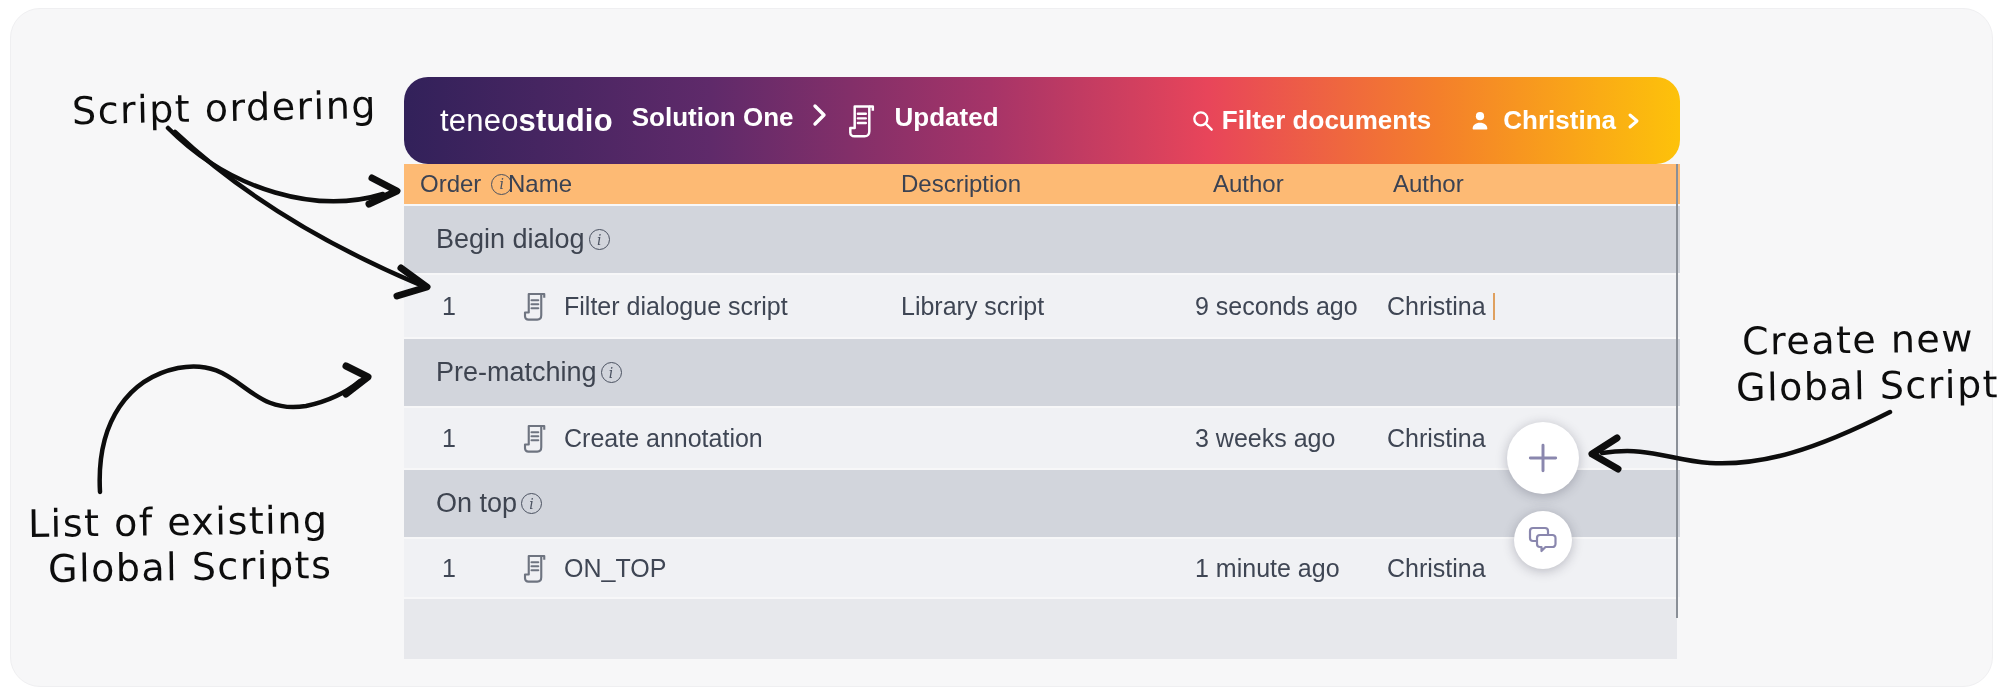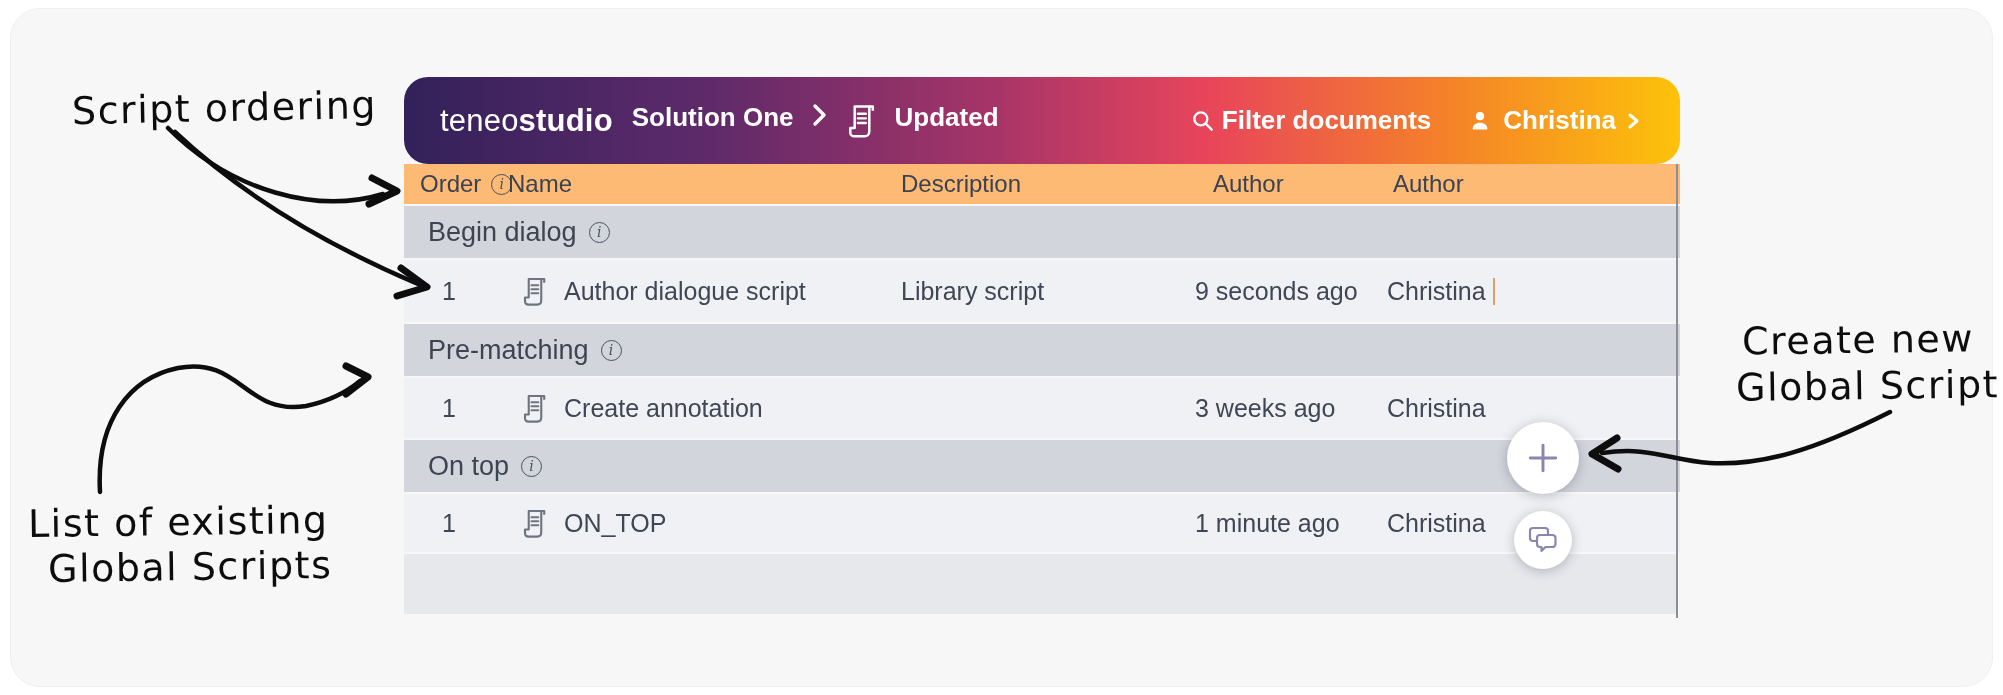--- a/index.html
+++ b/index.html
@@ -27,22 +27,22 @@
   .tbl { position:relative; width:1276px; }
   .blockgap { margin-bottom:2px; }
   .colhead { height:40px; background:#fdba74; color:#3b4252; font-size:24px; }
   .grid { display:grid; grid-template-columns:90px 400px 292px 196px 1fr; align-items:center; height:100%; }
   .hc-order { padding-left:16px; display:flex; align-items:center; gap:10px; }
   .hc-name { padding-left:14px; }
   .hc-desc { padding-left:7px; }
   .hc-upd  { padding-left:27px; }
   .hc-auth { padding-left:11px; }
 
-  .tsection { height:52px; background:#d2d5dc; color:#3e4450; font-size:27px;
-              display:flex; align-items:center; gap:12px; padding-left:24px; }
+  .tsection { height:67px; background:#d2d5dc; color:#3e4450; font-size:27px;
+              display:flex; align-items:center; gap:4px; padding-left:32px; }
 
   .trow { background:#f0f1f4; color:#3f4654; font-size:25px; }
   .trow.r1 { height:62px; } .trow.r2 { height:60px; } .trow.r3 { height:58px; }
   .rc-order { padding-left:38px; }
   .rc-name { display:flex; align-items:center; }
   .rc-name .sicon { margin-left:26px; }
   .rc-name .nm { margin-left:14px; }
   .rc-desc { padding-left:7px; }
   .rc-upd  { padding-left:9px; }
   .rc-auth { padding-left:5px; display:flex; align-items:center; }
@@ -135,21 +135,21 @@
       </div>
       <div class="trow r1 blockgap">
         <div class="grid">
           <div class="rc-order">1</div>
           <div class="rc-name">
             <svg class="sicon" width="30" height="33" viewBox="0 0 24 26">
               <path d="M7 3 H17 V20 C17 22.1 15.7 23.5 13.8 23.5 H6.8 C5 23.5 4 22.3 4 20.8 V17.8 H7 Z" fill="none" stroke="#6e7480" stroke-width="1.7" stroke-linejoin="round"></path>
               <path d="M17 3 h2.4 v3" fill="none" stroke="#6e7480" stroke-width="1.7" stroke-linejoin="round"></path>
               <path d="M9.2 8 H14.6 M9.2 11.2 H14.6 M9.2 14.4 H14.6" stroke="#6e7480" stroke-width="1.7" stroke-linecap="round"></path>
             </svg>
-            <span class="nm">Author dialogue script</span>
+            <span class="nm">Filter dialogue script</span>
           </div>
           <div class="rc-desc">Library script</div>
           <div class="rc-upd">9 seconds ago</div>
           <div class="rc-auth">
             <span>Christina</span>
             <span class="text-cursor"></span>
           </div>
         </div>
       </div>
 

